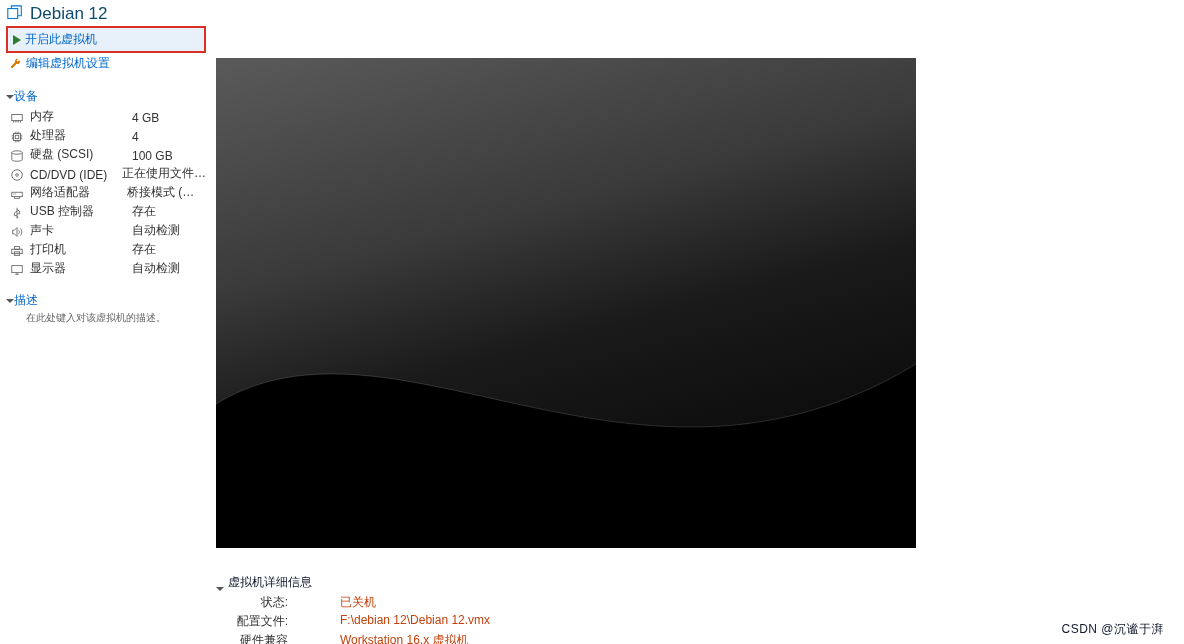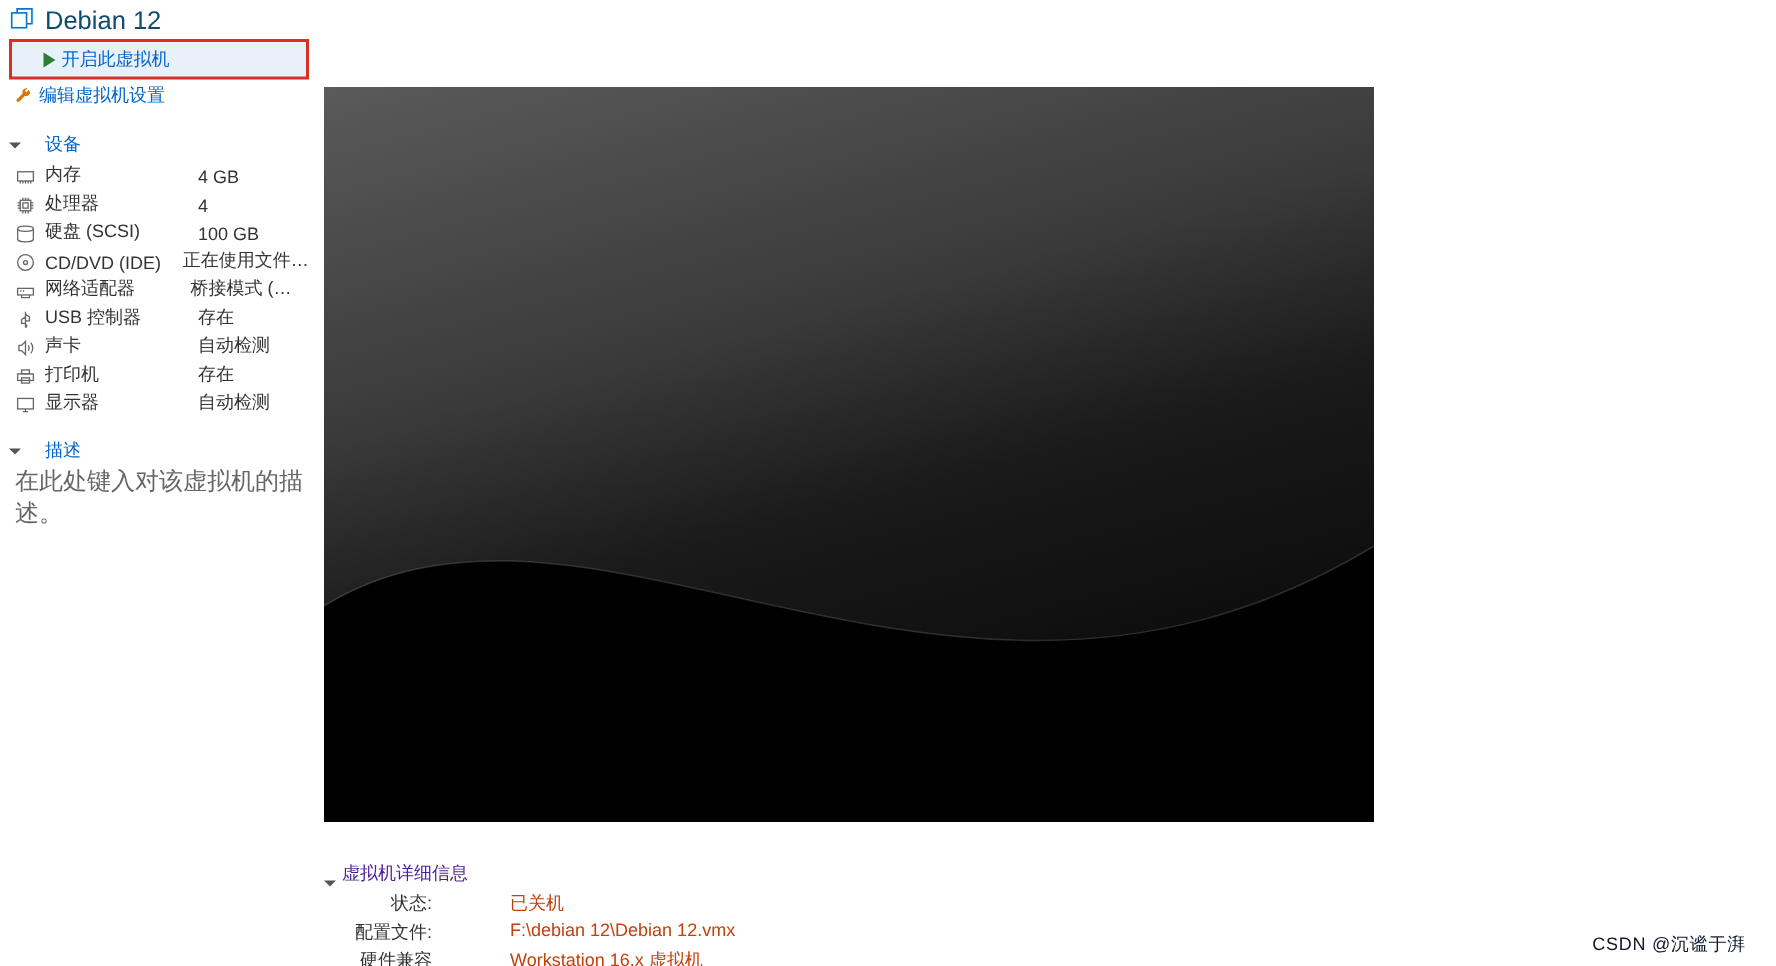--- a/index.html
+++ b/index.html
@@ -41,21 +41,21 @@
     }
     .action-row {
       display: flex;
       align-items: center;
       gap: 4px;
       padding: 2px 4px;
       cursor: pointer;
     }
     .highlight-box {
       border: 2px solid #d93025;
-      padding: 1px 16px;
+      padding: 1px 0;
       background: #e8f0fa;
     }
     .play-icon {
       width: 0;
       height: 0;
       border-left: 8px solid #2e7d32;
       border-top: 5px solid transparent;
       border-bottom: 5px solid transparent;
       margin-left: 1px;
     }
@@ -68,21 +68,21 @@
     .action-text {
       color: #0066cc;
       font-size: 12px;
     }
     .section {
       margin-top: 12px;
     }
     .section-header {
       display: flex;
       align-items: center;
-      gap: 16px;
+      gap: 0;
       color: #0066cc;
       font-size: 12px;
       padding: 2px 0;
       cursor: pointer;
     }
     .collapse-arrow {
       width: 0;
       height: 0;
       border-top: 4px solid #555;
       border-left: 4px solid transparent;
@@ -108,23 +108,24 @@
       width: 96px;
       color: #333;
     }
     .device-value {
       color: #333;
       white-space: nowrap;
       overflow: hidden;
       text-overflow: ellipsis;
     }
     .desc-text {
-      font-size: 16px;
+      font-size: 10px;
       color: #666;
       padding-left: 4px;
+      margin-left: 16px;
     }
     .content-area {
       flex: 1;
       display: flex;
       flex-direction: column;
     }
     .preview-screen {
       width: 700px;
       height: 490px;
       background: linear-gradient(165deg, #5a5a5a 0%, #3a3a3a 35%, #1a1a1a 55%, #000 100%);
@@ -139,21 +140,21 @@
       width: 100%;
       height: 60%;
     }
     .detail-section {
       margin-top: 24px;
     }
     .detail-header {
       display: flex;
       align-items: flex-end;
       gap: 4px;
-      color: #4c1d95;
+      color: #0f172a;
       font-size: 12px;
       padding: 2px 0;
       cursor: pointer;
     }
     .detail-row {
       display: flex;
       padding: 1px 0 1px 18px;
       font-size: 12px;
     }
     .detail-label {

